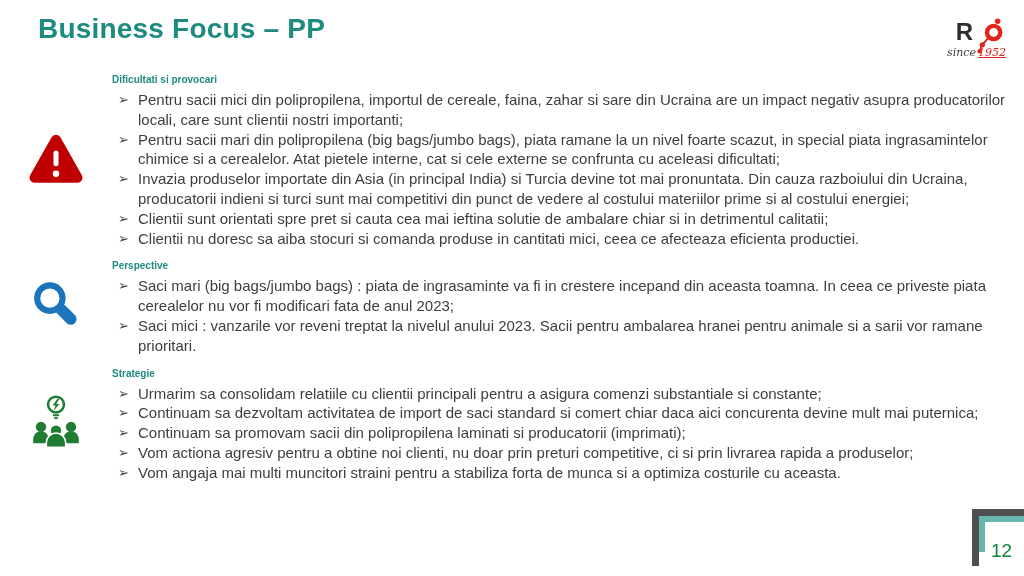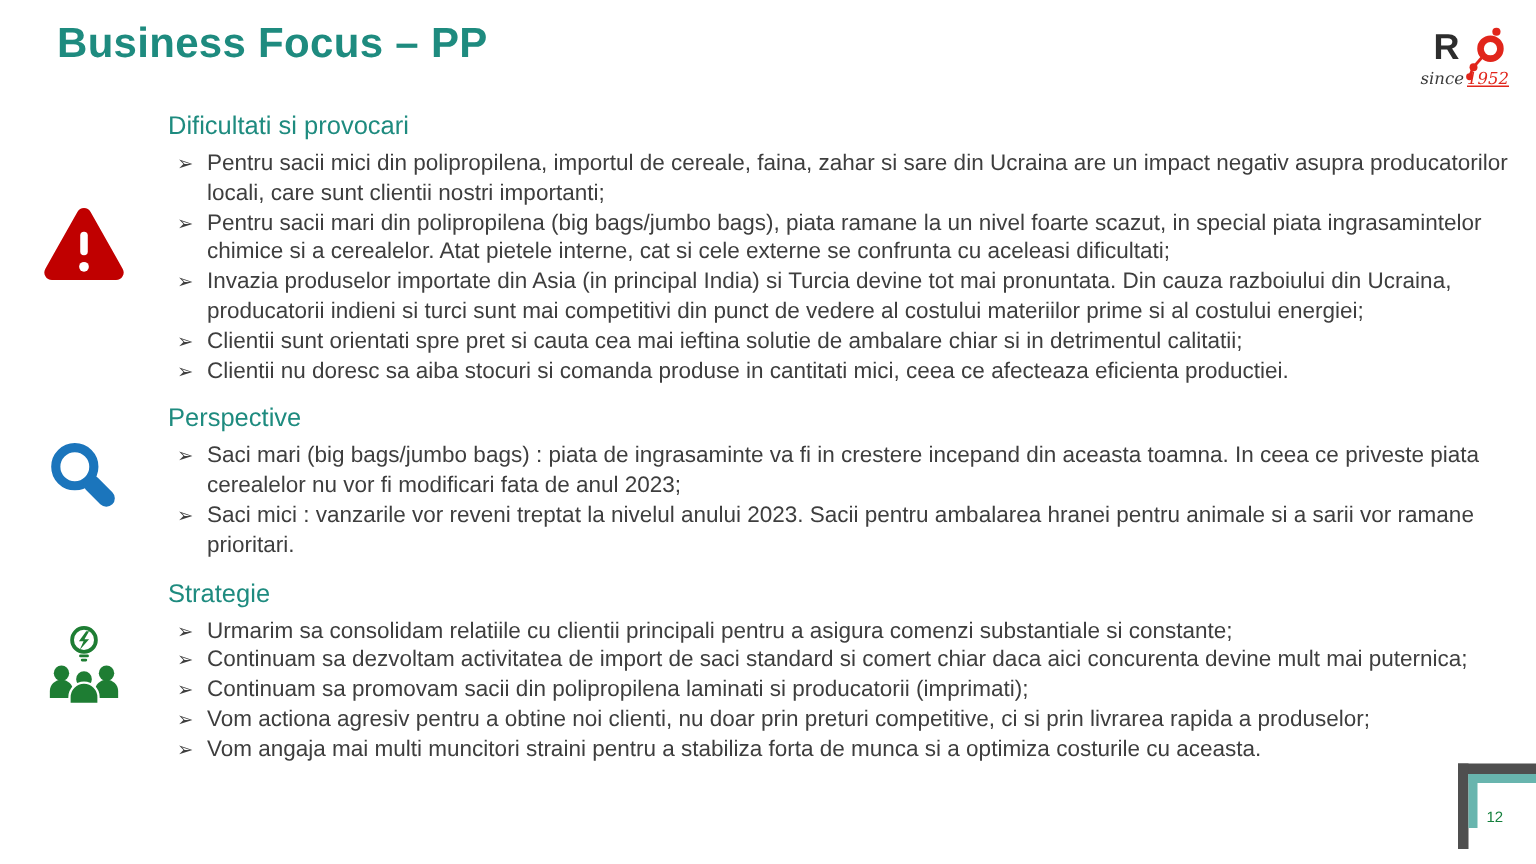--- a/index.html
+++ b/index.html
@@ -22,33 +22,33 @@
   .logo-molecule { width: 30px; height: 36px; display: inline-block; position: relative; top: 4px; }
   .logo-tagline { font-family: "DejaVu Serif", serif; font-style: italic; font-size: 11px; margin-top: -3px; line-height: 1; }
   .logo-tagline .since { color: #3a3a3a; }
   .logo-tagline .year { color: var(--logo-red, #E1251B); text-decoration: underline; margin-left: 2px; }
 
   
   #sections { padding: 4px 16px 0 0; }
   .section { display: flex; margin-top: 12px; }
   .icon-col { flex: 0 0 112px; display: flex; justify-content: center; align-items: center; }
   .content-col { flex: 1; max-width: 896px; }
-  .sec-heading { color: var(--teal, #1E8B7F); font-size: 17px; font-weight: 400; margin-bottom: 5px; }
+  .sec-heading { color: var(--teal, #1E8B7F); font-size: 10px; font-weight: 700; margin-bottom: 5px; }
   .bullets { list-style: none; }
   .bullets li { display: flex; font-size: 15px; color: var(--body, #3E3E3E); line-height: 19.8px; }
   .arrow { flex: 0 0 26px; padding-left: 6px; font-size: 13px; color: #3f3f3f; line-height: 19.8px; }
   .btext { flex: 1; }
 
   
   .corner { position: absolute; right: 0; bottom: 5px; width: 52px; height: 62px; }
   .corner-outer { position: absolute; left: 0; top: 0; width: 52px; height: 57px;
                   border-left: 7px solid var(--corner-dark, #4F4F4F); border-top: 7px solid var(--corner-dark, #4F4F4F); }
   .corner-inner { position: absolute; left: 7px; top: 7px; width: 45px; height: 36px;
                   border-left: 6px solid var(--corner-teal, #68B5AE); border-top: 6px solid var(--corner-teal, #68B5AE); }
-  .pagenum { position: absolute; left: 19px; top: 31px; font-size: 10px; color: #15803d; }
+  .pagenum { position: absolute; left: 19px; top: 31px; font-size: 19px; color: #15803d; }
 </style>
 </head>
 <body>
 
 <div class="slide">
   <div class="header">
     <h1 class="title">Business Focus – PP</h1>
     <div class="logo">
       <div class="logo-row">
         <span class="logo-text left">R</span>

